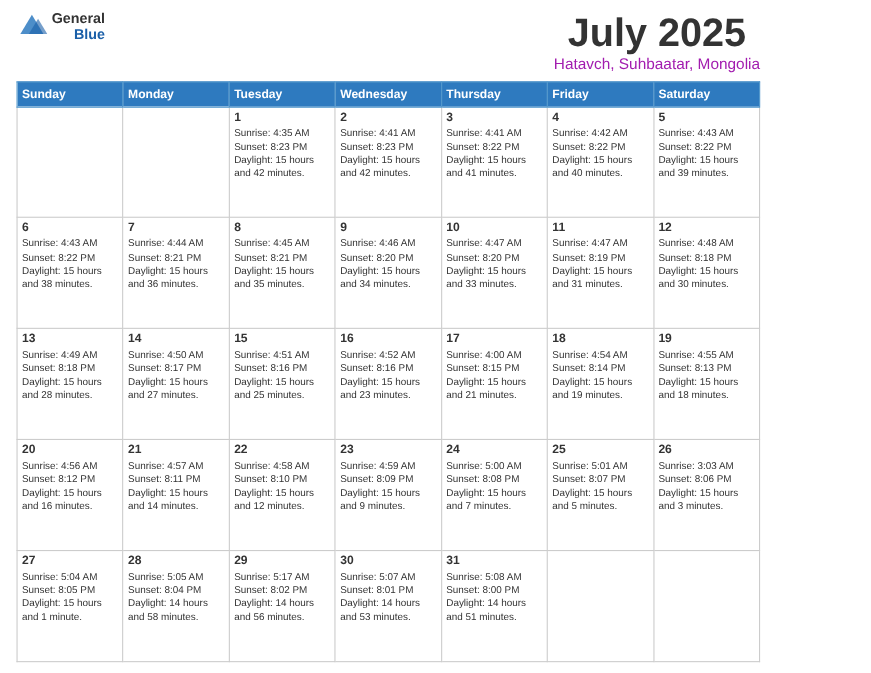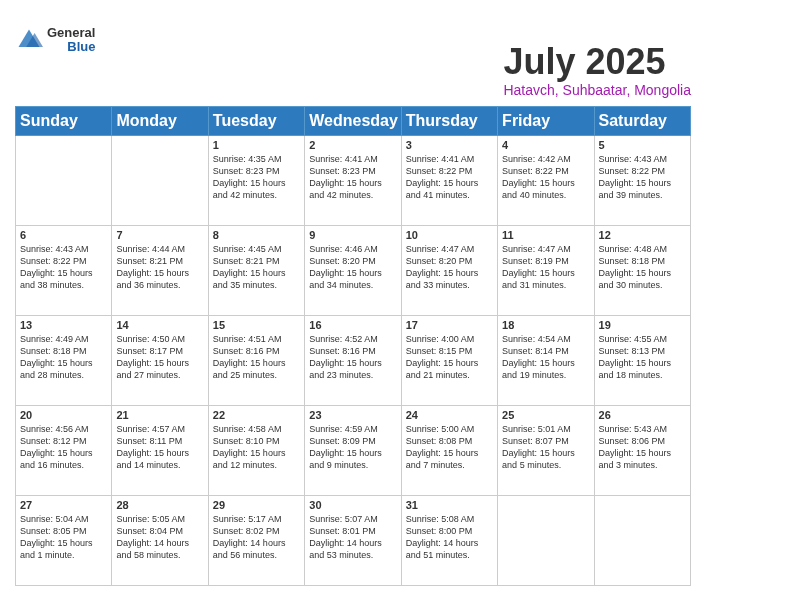--- a/index.html
+++ b/index.html
@@ -6,21 +6,21 @@
     body {
       font-family: Arial, sans-serif;
       background: #fff;
       width: 792px;
       height: 612px;
       overflow: hidden;
     }
     .page {
       width: 706px;
       height: 612px;
-      padding: 26px 15px;
+      padding: 10px 15px;
       display: flex;
       flex-direction: column;
     }
     .header {
       display: flex;
       justify-content: space-between;
       align-items: flex-start;
       margin-bottom: 8px;
     }
     .logo {
@@ -35,22 +35,21 @@
       font-weight: bold;
       line-height: 1.1;
     }
     .logo-general { color: #333; }
     .logo-blue { color: #1a5fa8; text-align: right; }
     .logo-icon {
       width: 28px;
       height: 28px;
     }
     .title-block {
-      text-align: left;
-      margin-top: 16px;
+      text-align: center;
     }
     .month-title {
       font-size: 36px;
       font-weight: bold;
       color: #333;
       line-height: 1.1;
     }
     .subtitle {
       font-size: 14px;
       color: #a21caf;
@@ -58,21 +57,21 @@
     .calendar {
       flex: 1;
       border: 1px solid #ccc;
       border-collapse: collapse;
       width: 100%;
       table-layout: fixed;
     }
     .calendar th {
       background-color: #2e7abf;
       color: #fff;
-      font-size: 16px;
+      font-size: 11px;
       font-weight: bold;
       padding: 5px 4px;
       text-align: left;
       border: 1px solid #5599cc;
       margin-top: 13px;
     }
     .calendar td {
       border: 1px solid #ccc;
       vertical-align: top;
       padding: 3px 4px;
@@ -283,21 +282,21 @@
             <div class="cell-text">Daylight: 15 hours and 7 minutes.</div>
           </td>
           <td>
             <span class="day-num">25</span>
             <div class="cell-text">Sunrise: 5:01 AM</div>
             <div class="cell-text">Sunset: 8:07 PM</div>
             <div class="cell-text">Daylight: 15 hours and 5 minutes.</div>
           </td>
           <td>
             <span class="day-num">26</span>
-            <div class="cell-text">Sunrise: 5:43 AM</div>
+            <div class="cell-text">Sunrise: 3:03 AM</div>
             <div class="cell-text">Sunset: 8:06 PM</div>
             <div class="cell-text">Daylight: 15 hours and 3 minutes.</div>
           </td>
         </tr>
         <tr>
           <td>
             <span class="day-num">27</span>
             <div class="cell-text">Sunrise: 5:04 AM</div>
             <div class="cell-text">Sunset: 8:05 PM</div>
             <div class="cell-text">Daylight: 15 hours and 1 minute.</div>

